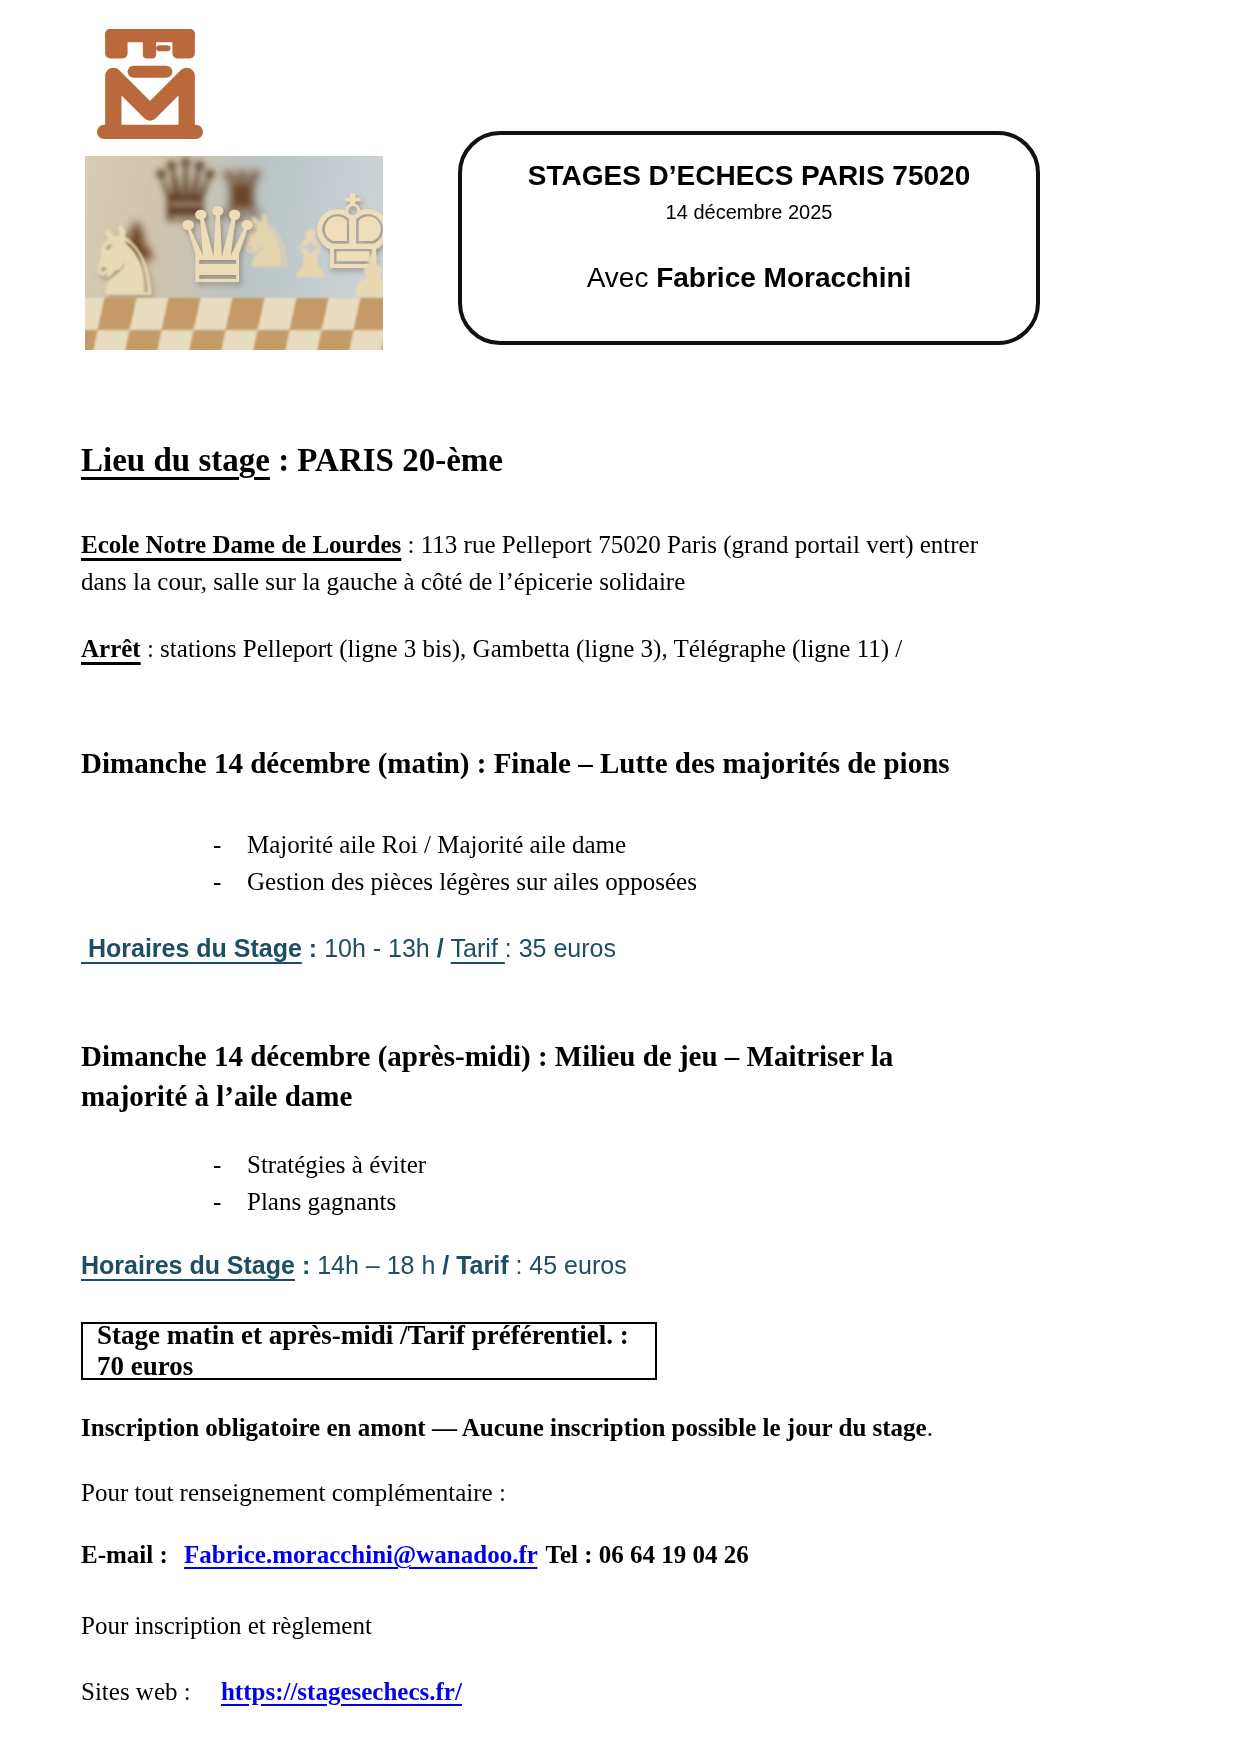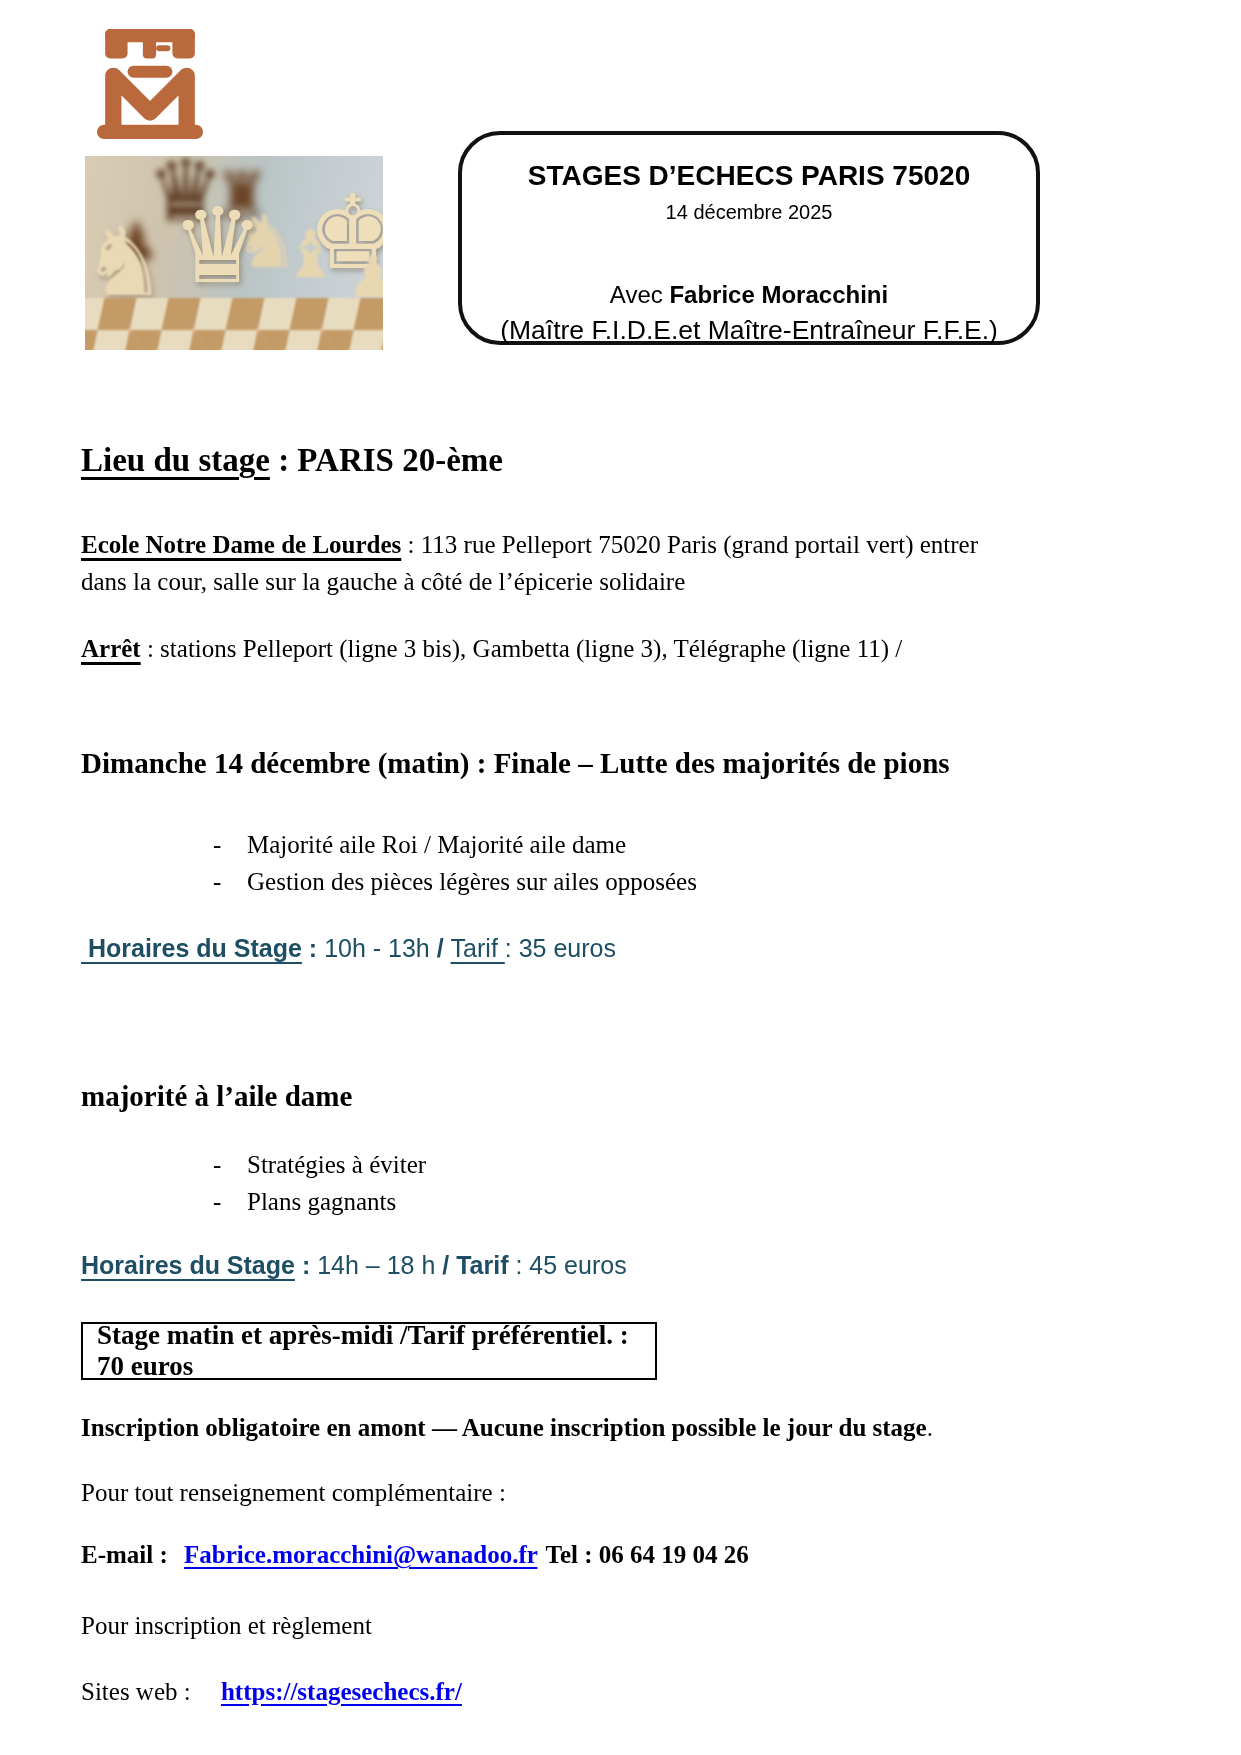--- a/index.html
+++ b/index.html
@@ -20,21 +20,21 @@
       background-size:64px 64px;background-position:0 0,32px 32px;
       transform:skewX(-12deg);filter:blur(1px);}
   .pc{position:absolute;font-family:"DejaVu Sans",sans-serif;line-height:1;user-select:none;}
 
   
   .banner{left:458px;top:131px;width:582px;height:214px;border:4px solid #111;border-radius:42px;
           box-sizing:border-box;text-align:center;font-family:"Liberation Sans",sans-serif;
           padding-top:22px;}
   .banner .b-title{font-size:28px;font-weight:600;line-height:37px;}
   .banner .b-date{font-size:20px;font-weight:400;line-height:37px;}
-  .banner .b-with{font-size:24px;font-weight:400;line-height:36px;margin-top:46px;}
+  .banner .b-with{font-size:28px;font-weight:400;line-height:36px;margin-top:29px;}
   .banner .b-with b{font-weight:700;}
   .banner .b-cred{font-size:26.5px;font-weight:400;line-height:35px;}
 
   
   .h1{left:81px;top:442px;font-size:33px;font-weight:700;}
   .h1 .u{text-decoration:underline;text-decoration-thickness:3px;text-underline-offset:6px;}
   .para{left:81px;font-size:25px;line-height:37px;width:1085px;}
   .bold-u{font-weight:700;text-decoration:underline;text-decoration-thickness:2.5px;text-underline-offset:5px;}
   .h2{left:81px;font-size:29px;font-weight:700;line-height:40px;width:1090px;}
 
@@ -84,21 +84,20 @@
     <span class="pc" style="left:196px;top:66px;font-size:66px;color:#e6d6b0;filter:blur(1px);">♝</span>
     <span class="pc" style="left:222px;top:26px;font-size:102px;color:#eedfba;text-shadow:2px 3px 5px rgba(90,60,30,.4);">♚</span>
     <span class="pc" style="left:262px;top:92px;font-size:58px;color:#e8d8b2;filter:blur(1px);">♟</span>
     <div class="board"></div>
   </div>
 
   <div class="abs banner">
     <div class="b-title">STAGES D’ECHECS PARIS 75020</div>
     <div class="b-date">14 décembre 2025</div>
     <div class="b-with"><span>Avec </span><b>Fabrice Moracchini</b></div>
-    <div class="b-cred">(Maître F.I.D.E.et Maître-Entraîneur F.F.E.)</div>
   </div>
 
   <div class="abs h1">
     <span class="u">Lieu du stage</span><span> : PARIS 20-ème</span>
   </div>
 
   <div class="abs para" style="top:526px;">
     <span class="bold-u">Ecole Notre Dame de Lourdes</span><span> : 113 rue Pelleport 75020 Paris (grand portail vert) entrer</span><br>
     <span>dans la cour, salle sur la gauche à côté de l’épicerie solidaire</span>
   </div>
@@ -118,21 +117,21 @@
       <span class="dash">-</span>
       <span>Gestion des pièces légères sur ailes opposées</span>
     </div>
   </div>
 
   <div class="abs sched" style="top:934px;">
     <span class="lab">&nbsp;Horaires du Stage</span><span class="b"> : </span><span>10h - 13h</span><span class="b"> / </span><span class="u">Tarif </span><span>: 35 euros</span>
   </div>
 
   <div class="abs h2" style="top:1036px;">
-    <br>
+    <span>Dimanche 14 décembre (après-midi) : Milieu de jeu – Maitriser la</span><br>
     <span>majorité à l’aile dame</span>
   </div>
 
   <div class="abs bullets" style="top:1146px;">
     <div class="row">
       <span class="dash">-</span>
       <span>Stratégies à éviter</span>
     </div>
     <div class="row">
       <span class="dash">-</span>

